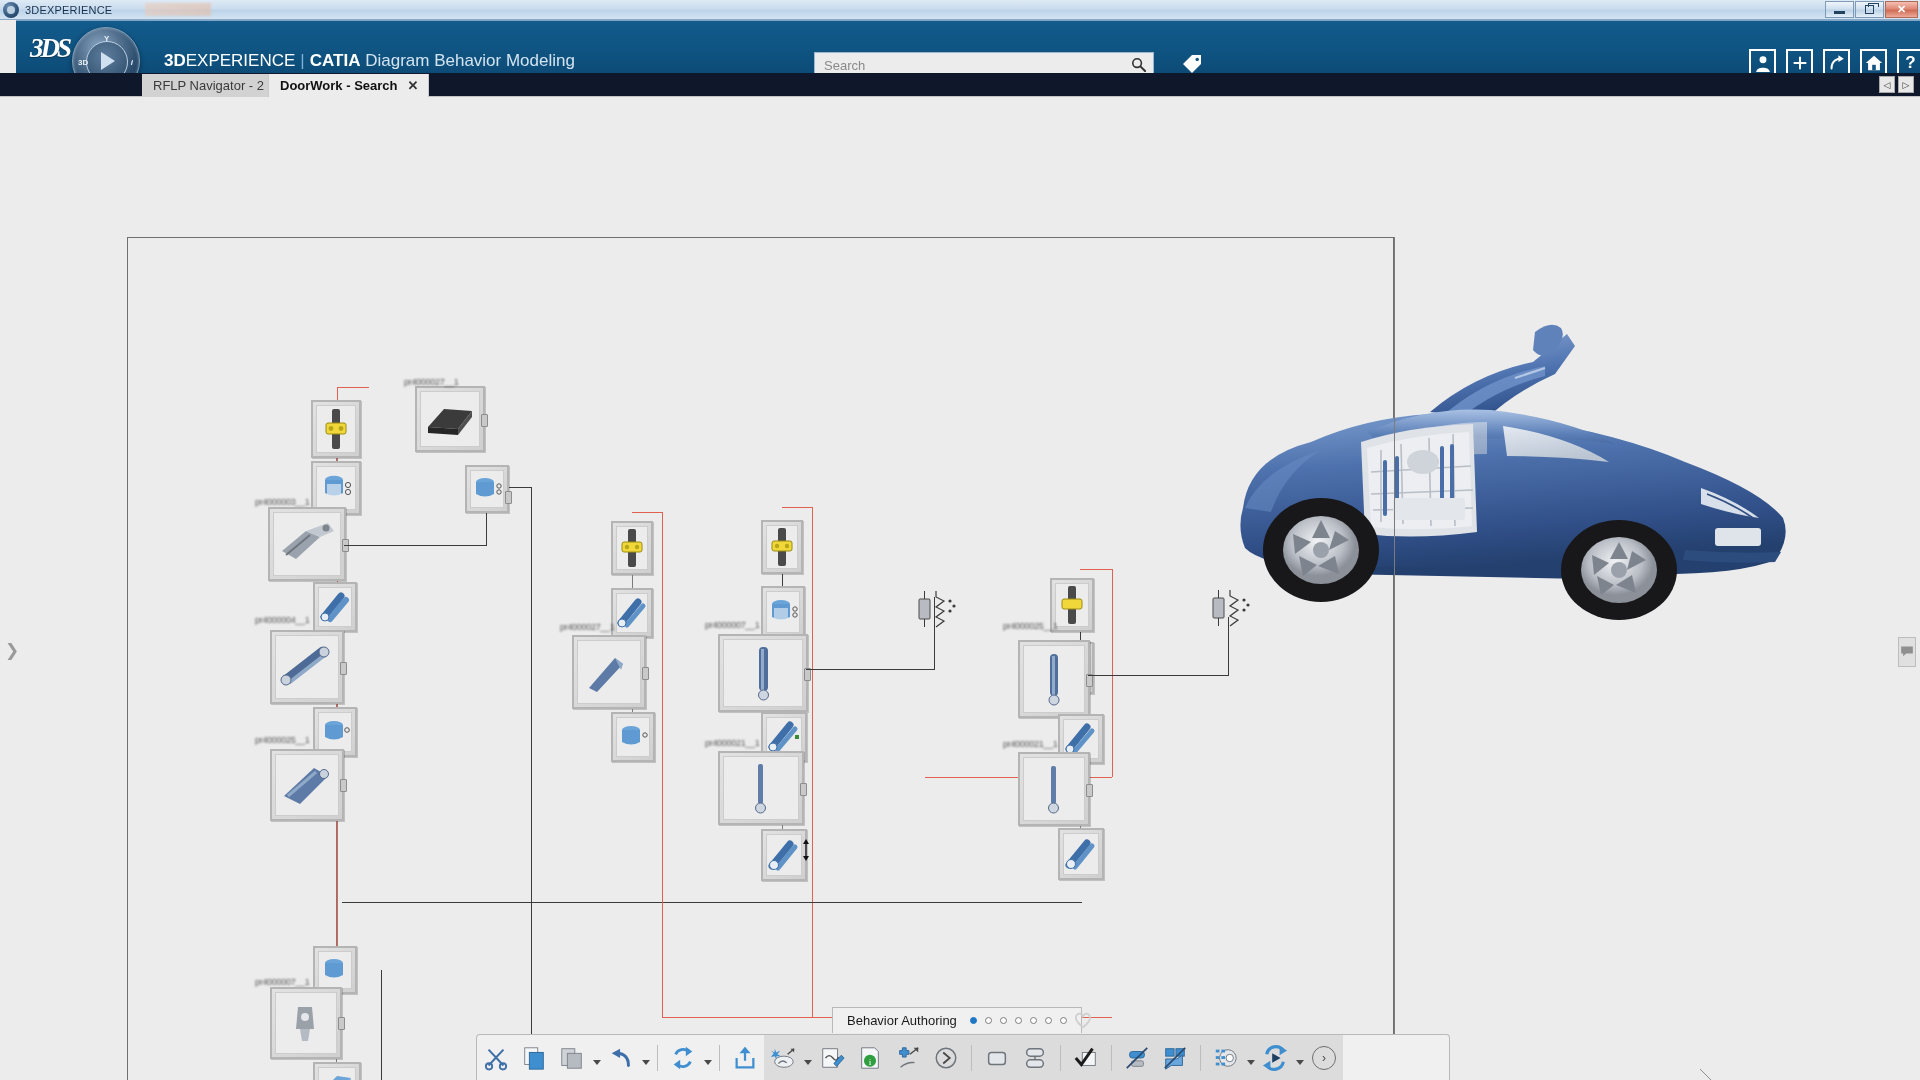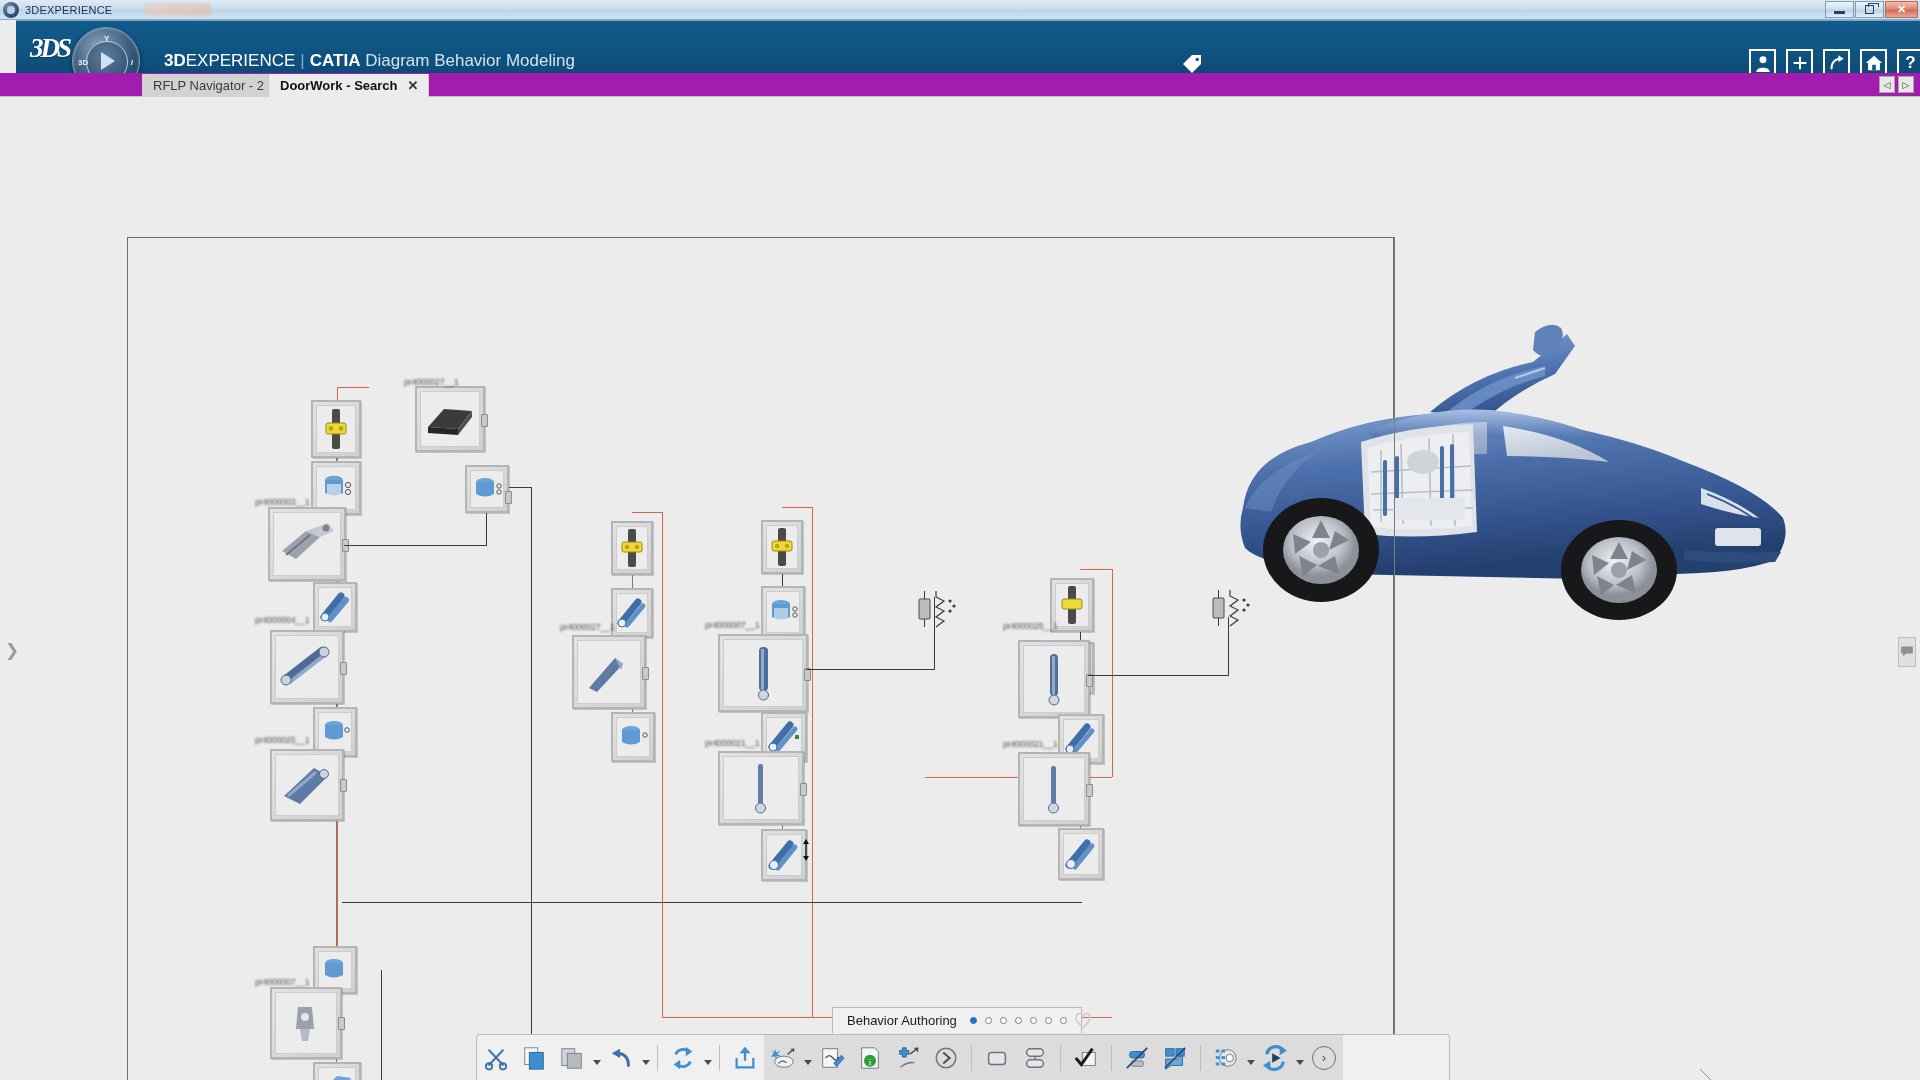--- a/index.html
+++ b/index.html
@@ -106,21 +106,21 @@
 
   .hdr-icons { position:absolute; right:12px; top:28px; display:flex; gap:10px; }
   .hdr-icon {
     width:27px; height:27px; border:2px solid #ffffff; position:relative;
     display:flex; align-items:center; justify-content:center; color:#fff;
   }
 
   
   .tabbar {
     position:absolute; top:73px; left:0; width:1920px; height:24px;
-    background:#a21caf; border-bottom:1px solid #c3c3c3;
+    background:#0f172a; border-bottom:1px solid #c3c3c3;
   }
   .tab {
     position:absolute; top:1px; height:23px; line-height:23px; font-size:13px;
     padding:0 11px; white-space:nowrap;
   }
   .tab.inactive { left:142px; background:#d2d2d2; color:#3a3a3a; }
   .tab.active {
     left:268px; background:#ececec; color:#111; font-weight:bold;
     padding-right:30px; border-left:1px solid #c9c9c9; border-right:1px solid #c9c9c9;
   }
@@ -251,20 +251,27 @@
     <div class="lbl l-3d">3D</div>
     <div class="lbl l-i">i</div>
     <div class="lbl l-y">Y</div>
     <div class="lbl l-vr">V,R</div>
   </div>
 
   <div class="app-title">
     <span class="b">3D</span><span>EXPERIENCE</span><span class="sep">|</span><span class="b">CATIA</span> <span class="light">Diagram Behavior Modeling</span>
   </div>
 
+  <div class="search-wrap">
+    <input class="search-input" value="" placeholder="Search" style="">
+    <svg class="search-icon" viewBox="0 0 16 16">
+      <circle cx="6.5" cy="6.5" r="4.6" fill="none" stroke="#333" stroke-width="1.7"></circle>
+      <line x1="10" y1="10" x2="15" y2="15" stroke="#333" stroke-width="2.2" stroke-linecap="round"></line>
+    </svg>
+  </div>
   <svg class="tag-icon" viewBox="0 0 22 22">
     <path d="M2 10 L11 1 L20 1 L20 10 L11 19 Z" fill="#ffffff"></path>
     <circle cx="16.2" cy="5.4" r="1.7" fill="#0f5482"></circle>
   </svg>
 
   <div class="hdr-icons">
     <div class="hdr-icon">
       <svg viewBox="0 0 22 22" width="20" height="20">
         <circle cx="11" cy="7.5" r="3.8" fill="#fff"></circle>
         <path d="M3.5 21 C3.5 14.5 18.5 14.5 18.5 21 Z" fill="#fff"></path>

